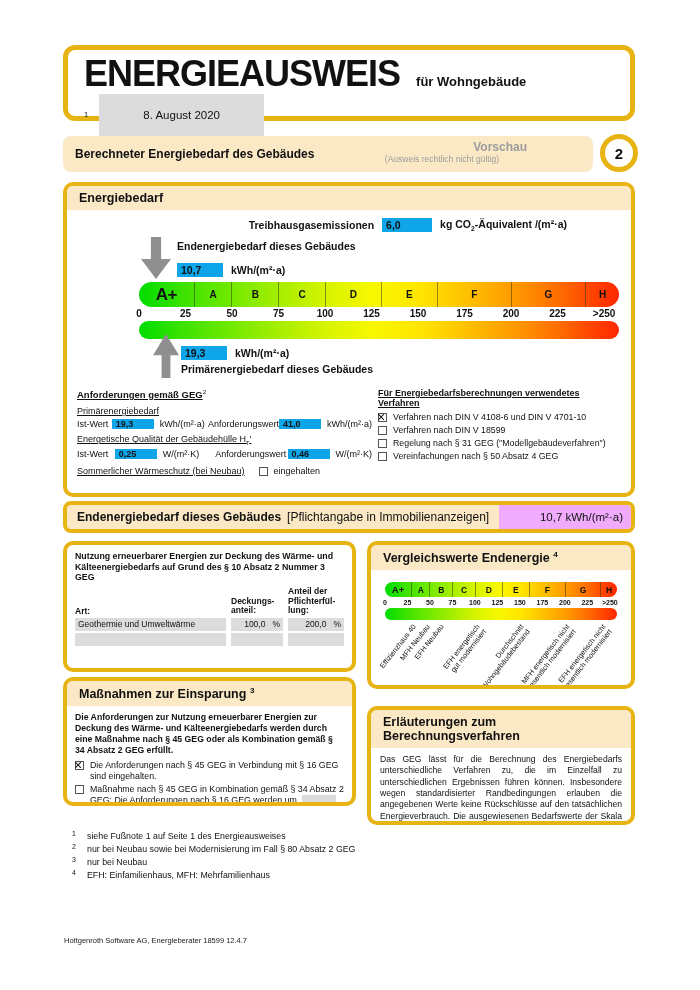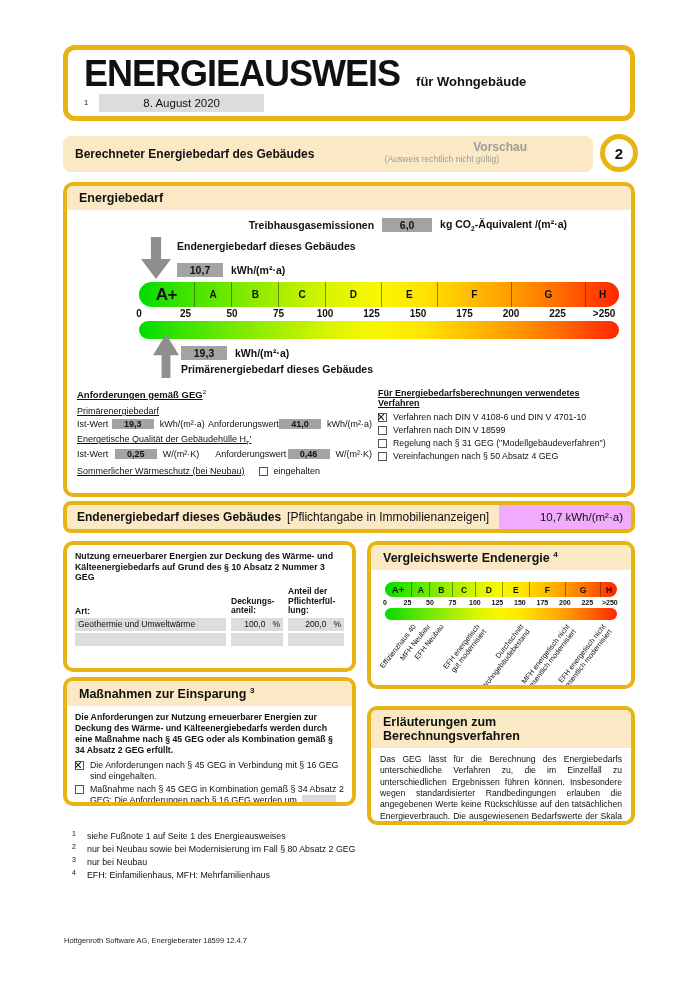--- a/index.html
+++ b/index.html
@@ -10,37 +10,37 @@
   sub { font-size:0.65em; }
   sup { font-size:0.65em; }
 
   
   .header-box { position:absolute; left:63px; top:45px; width:572px; height:76px;
     border:5px solid #E8B414; border-radius:12px; padding:5px 16px 0; background:#fff; }
   .hb-line1 { display:flex; align-items:baseline; gap:16px; }
   .hb-title { font-size:36px; font-weight:bold; letter-spacing:-1px; line-height:1.05; }
   .hb-sub { font-size:13px; font-weight:bold; }
   .hb-line2 { display:flex; align-items:center; font-size:11.5px; margin-top:1px; gap:3px; }
-  .date-box { background:#DCDCDC; width:165px; text-align:center; padding:3px 0; margin-left:8px; }
+  .date-box { background:#DCDCDC; width:165px; text-align:center; padding:15px 0; margin-left:8px; }
 
   
   .banner-strip { position:absolute; left:63px; top:136px; width:530px; height:36px;
     background:#FBE9C6; border-radius:8px; display:flex; align-items:center; }
   .bs-title { font-size:12px; font-weight:bold; margin-left:12px; }
   .bs-preview { position:absolute; right:66px; top:4px; width:170px; text-align:center; color:#9C9C9C; }
   .bs-preview-main { display:block; font-weight:bold; font-size:12px;text-align:right; }
   .bs-preview-sub { display:block; font-size:8.5px; }
   .page-circle { position:absolute; left:600px; top:134px; width:38px; height:38px;
     border:5px solid #E8B414; border-radius:50%; background:#fff;
     display:flex; align-items:center; justify-content:center; font-weight:bold; font-size:15px; }
 
   
   .panel { position:absolute; background:#fff; border:4px solid #E8B414; border-radius:10px; overflow:hidden; }
   .panel-title { background:#FBE9C6; font-weight:bold; padding:5px 12px; font-size:12.5px; }
-  .vbox { background:#a3a3a3; text-align:center; display:inline-block; }
+  .vbox { background:#0ea5e9; display:inline-block; }
 
   .energy-panel { left:63px; top:182px; width:572px; height:315px; }
   .ghg-row { display:flex; align-items:center; justify-content:flex-end; margin:8px 64px 0 0; font-size:10.5px; }
   .ghg-v { min-width:50px; padding:1px 4px; margin:0 8px; }
 
   .chart-area { position:relative; margin:8px 12px 0 72px; font-size:10.5px; }
   .end-label { margin-left:38px; }
   .end-value-row { display:flex; align-items:center; margin:11px 0 5px 38px; }
   .val-v { min-width:46px; padding:1px 4px; margin-right:8px; }
   .scale-grad { background:linear-gradient(90deg,#00dc00 0%,#3ce200 9%,#71e900 19%,#a5ee00 29%,#d7f400 39%,#f8f800 49%,#ffe400 59%,#ffbe00 69%,#ff9600 79%,#ff6a00 88%,#ff4000 95%,#ff2800 100%); }

